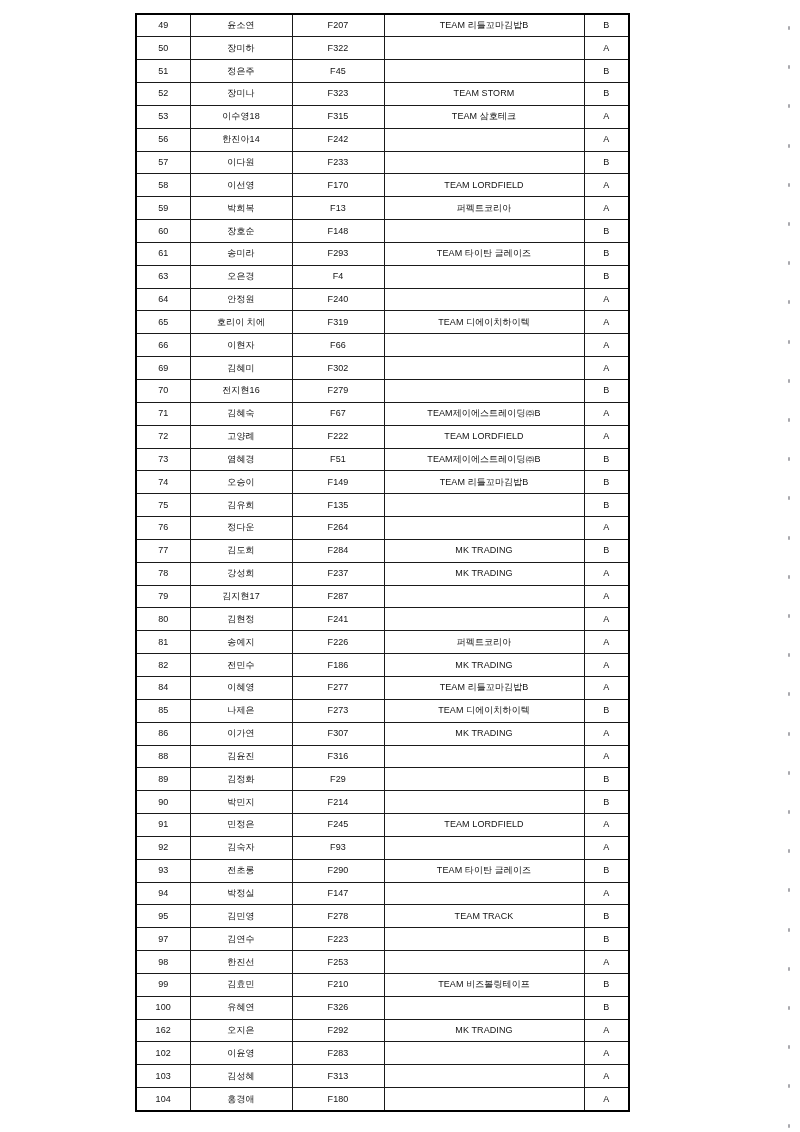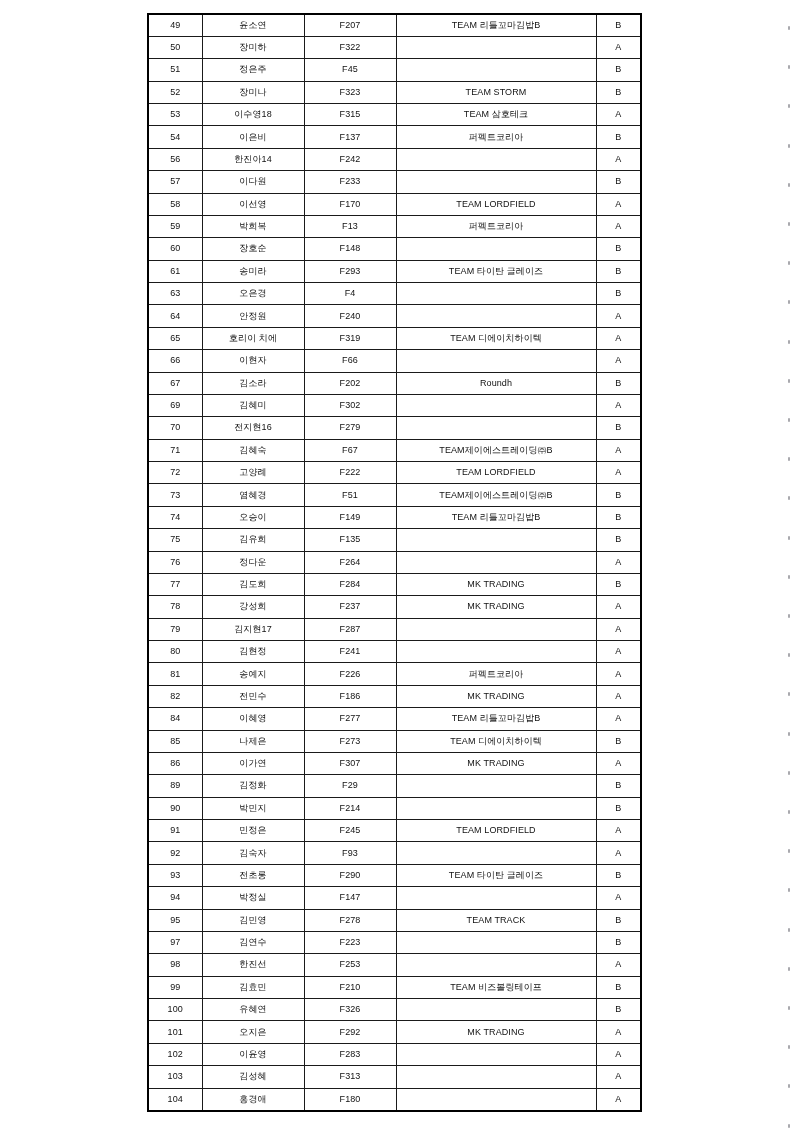--- a/index.html
+++ b/index.html
@@ -7,21 +7,21 @@
   .page {
     position: relative;
     width: 800px;
     height: 1132px;
     background: #ffffff;
     overflow: hidden;
     font-family: "Liberation Sans", "DejaVu Sans", sans-serif;
   }
   table.roster {
     position: absolute;
-    left: 147px;
+    left: 135px;
     top: 13px;
     width: 495px;
     height: 1099px;
     border-collapse: collapse;
     table-layout: fixed;
     border: 2px solid #000000;
   }
   table.roster td {
     border: 1px solid #1a1a1a;
     text-align: center;
@@ -86,27 +86,20 @@
           <td>B</td>
         </tr>
         <tr>
           <td>53</td>
           <td>이수영18</td>
           <td>F315</td>
           <td>TEAM 삼호테크</td>
           <td>A</td>
         </tr>
         <tr>
-          <td>54</td>
-          <td>이은비</td>
-          <td>F137</td>
-          <td>퍼펙트코리아</td>
-          <td>B</td>
-        </tr>
-        <tr>
           <td>56</td>
           <td>한진아14</td>
           <td>F242</td>
           <td></td>
           <td>A</td>
         </tr>
         <tr>
           <td>57</td>
           <td>이다원</td>
           <td>F233</td>
@@ -163,27 +156,20 @@
           <td>A</td>
         </tr>
         <tr>
           <td>66</td>
           <td>이현자</td>
           <td>F66</td>
           <td></td>
           <td>A</td>
         </tr>
         <tr>
-          <td>67</td>
-          <td>김소라</td>
-          <td>F202</td>
-          <td>Roundh</td>
-          <td>B</td>
-        </tr>
-        <tr>
           <td>69</td>
           <td>김혜미</td>
           <td>F302</td>
           <td></td>
           <td>A</td>
         </tr>
         <tr>
           <td>70</td>
           <td>전지현16</td>
           <td>F279</td>
@@ -289,20 +275,27 @@
           <td>B</td>
         </tr>
         <tr>
           <td>86</td>
           <td>이가연</td>
           <td>F307</td>
           <td>MK TRADING</td>
           <td>A</td>
         </tr>
         <tr>
+          <td>88</td>
+          <td>김윤진</td>
+          <td>F316</td>
+          <td></td>
+          <td>A</td>
+        </tr>
+        <tr>
           <td>89</td>
           <td>김정화</td>
           <td>F29</td>
           <td></td>
           <td>B</td>
         </tr>
         <tr>
           <td>90</td>
           <td>박민지</td>
           <td>F214</td>
@@ -366,21 +359,21 @@
           <td>B</td>
         </tr>
         <tr>
           <td>100</td>
           <td>유혜연</td>
           <td>F326</td>
           <td></td>
           <td>B</td>
         </tr>
         <tr>
-          <td>101</td>
+          <td>162</td>
           <td>오지은</td>
           <td>F292</td>
           <td>MK TRADING</td>
           <td>A</td>
         </tr>
         <tr>
           <td>102</td>
           <td>이윤영</td>
           <td>F283</td>
           <td></td>

